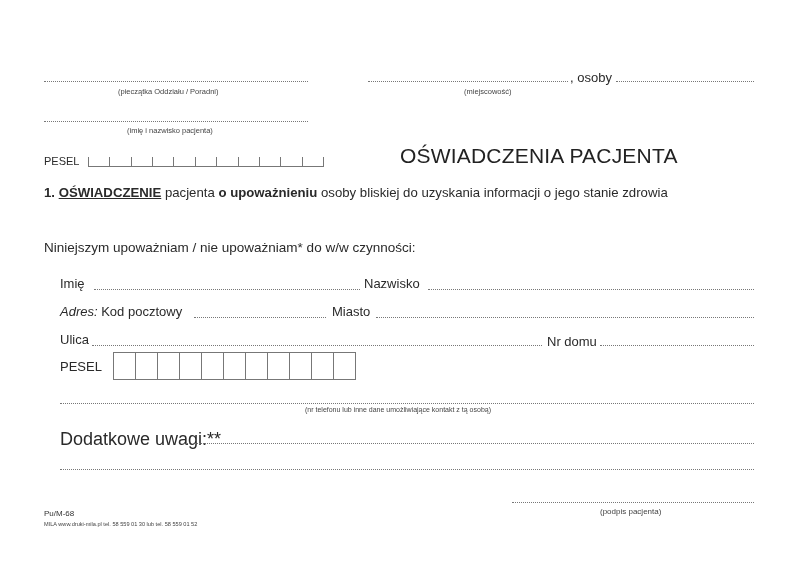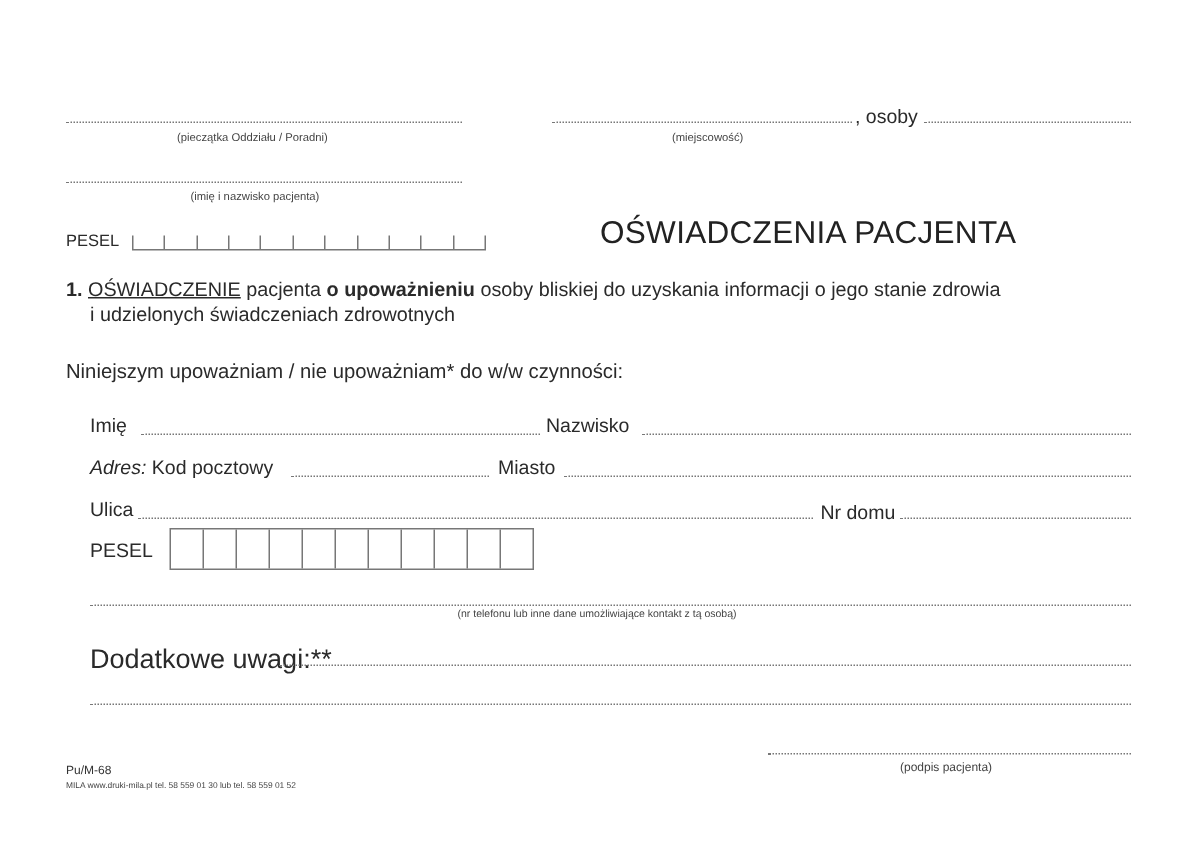--- a/index.html
+++ b/index.html
@@ -6,41 +6,41 @@
   body {
     width: 800px; height: 566px; background: #ffffff; position: relative; overflow: hidden;
     font-family: "Liberation Sans", "DejaVu Sans", sans-serif; color: #2a2a2a;
   }
   .dots { position: absolute; border-bottom: 1px dotted #777; height: 0; }
   .caption { position: absolute; font-size: 7.5px; color: #444; white-space: nowrap; }
   .label { position: absolute; font-size: 13px; color: #2a2a2a; white-space: nowrap; }
   .title { position: absolute; left: 400px; top: 144px; font-size: 21px; letter-spacing: 0.2px; color: #222; white-space: nowrap; }
   .stmt { position: absolute; left: 44px; top: 184px; width: 712px; font-size: 13.2px; line-height: 17px; text-align: justify; color: #2a2a2a; }
   .stmt b { font-weight: bold; }
-  .stmt u { text-decoration: underline; font-weight: normal; }
+  .stmt u { text-decoration: underline; font-weight: bold; }
   .stmt .cont { display: block; padding-left: 16px; text-align: left; }
   .pesel-top { position: absolute; left: 88px; top: 157px; height: 9px; width: 236px; border-bottom: 1px solid #777; display: flex; }
   .pesel-top span { flex: 1; border-left: 1px solid #777; }
   .pesel-top span:last-child { border-right: 1px solid #777; }
   .pesel-grid { position: absolute; left: 113px; top: 352px; display: flex; border: 1px solid #777; }
   .pesel-grid span { width: 21px; height: 26px; border-right: 1px solid #777; }
   .pesel-grid span:last-child { border-right: none; }
   .footer-code { position: absolute; left: 44px; top: 509px; font-size: 8px; color: #333; }
   .footer-info { position: absolute; left: 44px; top: 521px; font-size: 5.6px; color: #444; white-space: nowrap; }
 </style>
 </head>
 <body>
 
 <div class="dots" style="left:44px; top:81px; width:264px;"></div>
 <div class="caption" style="left:118px; top:87px;">(pieczątka Oddziału / Poradni)</div>
 
 <div class="dots" style="left:368px; top:81px; width:200px;"></div>
 <div class="label" style="left:570px; top:70px; font-size:13px;">, osoby</div>
 <div class="dots" style="left:616px; top:81px; width:138px;"></div>
-<div class="caption" style="left:448px; top:87px;">(miejscowość)</div>
+<div class="caption" style="left:464px; top:87px;">(miejscowość)</div>
 
 <div class="dots" style="left:44px; top:121px; width:264px;"></div>
 <div class="caption" style="left:127px; top:126px;">(imię i nazwisko pacjenta)</div>
 
 <div class="label" style="left:44px; top:155px; font-size:11px;">PESEL</div>
 <div class="pesel-top" id="peselTop">
     <span></span>
     <span></span>
     <span></span>
     <span></span>
@@ -51,21 +51,20 @@
     <span></span>
     <span></span>
     <span></span>
   </div>
 
 <div class="title">OŚWIADCZENIA PACJENTA</div>
 
 <div class="stmt">
   <b>1.</b>
   <u>OŚWIADCZENIE</u><span> pacjenta </span><b>o upoważnieniu</b><span> osoby bliskiej do uzyskania informacji o jego stanie zdrowia</span>
-  <span class="cont">i udzielonych świadczeniach zdrowotnych</span>
 </div>
 
 <div class="label" style="left:44px; top:240px; font-size:13.5px;">Niniejszym upoważniam / nie upoważniam* do w/w czynności:</div>
 
 <div class="label" style="left:60px; top:276px;">Imię</div>
 <div class="dots" style="left:94px; top:289px; width:266px;"></div>
 <div class="label" style="left:364px; top:276px;">Nazwisko</div>
 <div class="dots" style="left:428px; top:289px; width:326px;"></div>
 
 <div class="label" style="left:60px; top:304px;"><i>Adres:</i> <span>Kod pocztowy</span></div>

